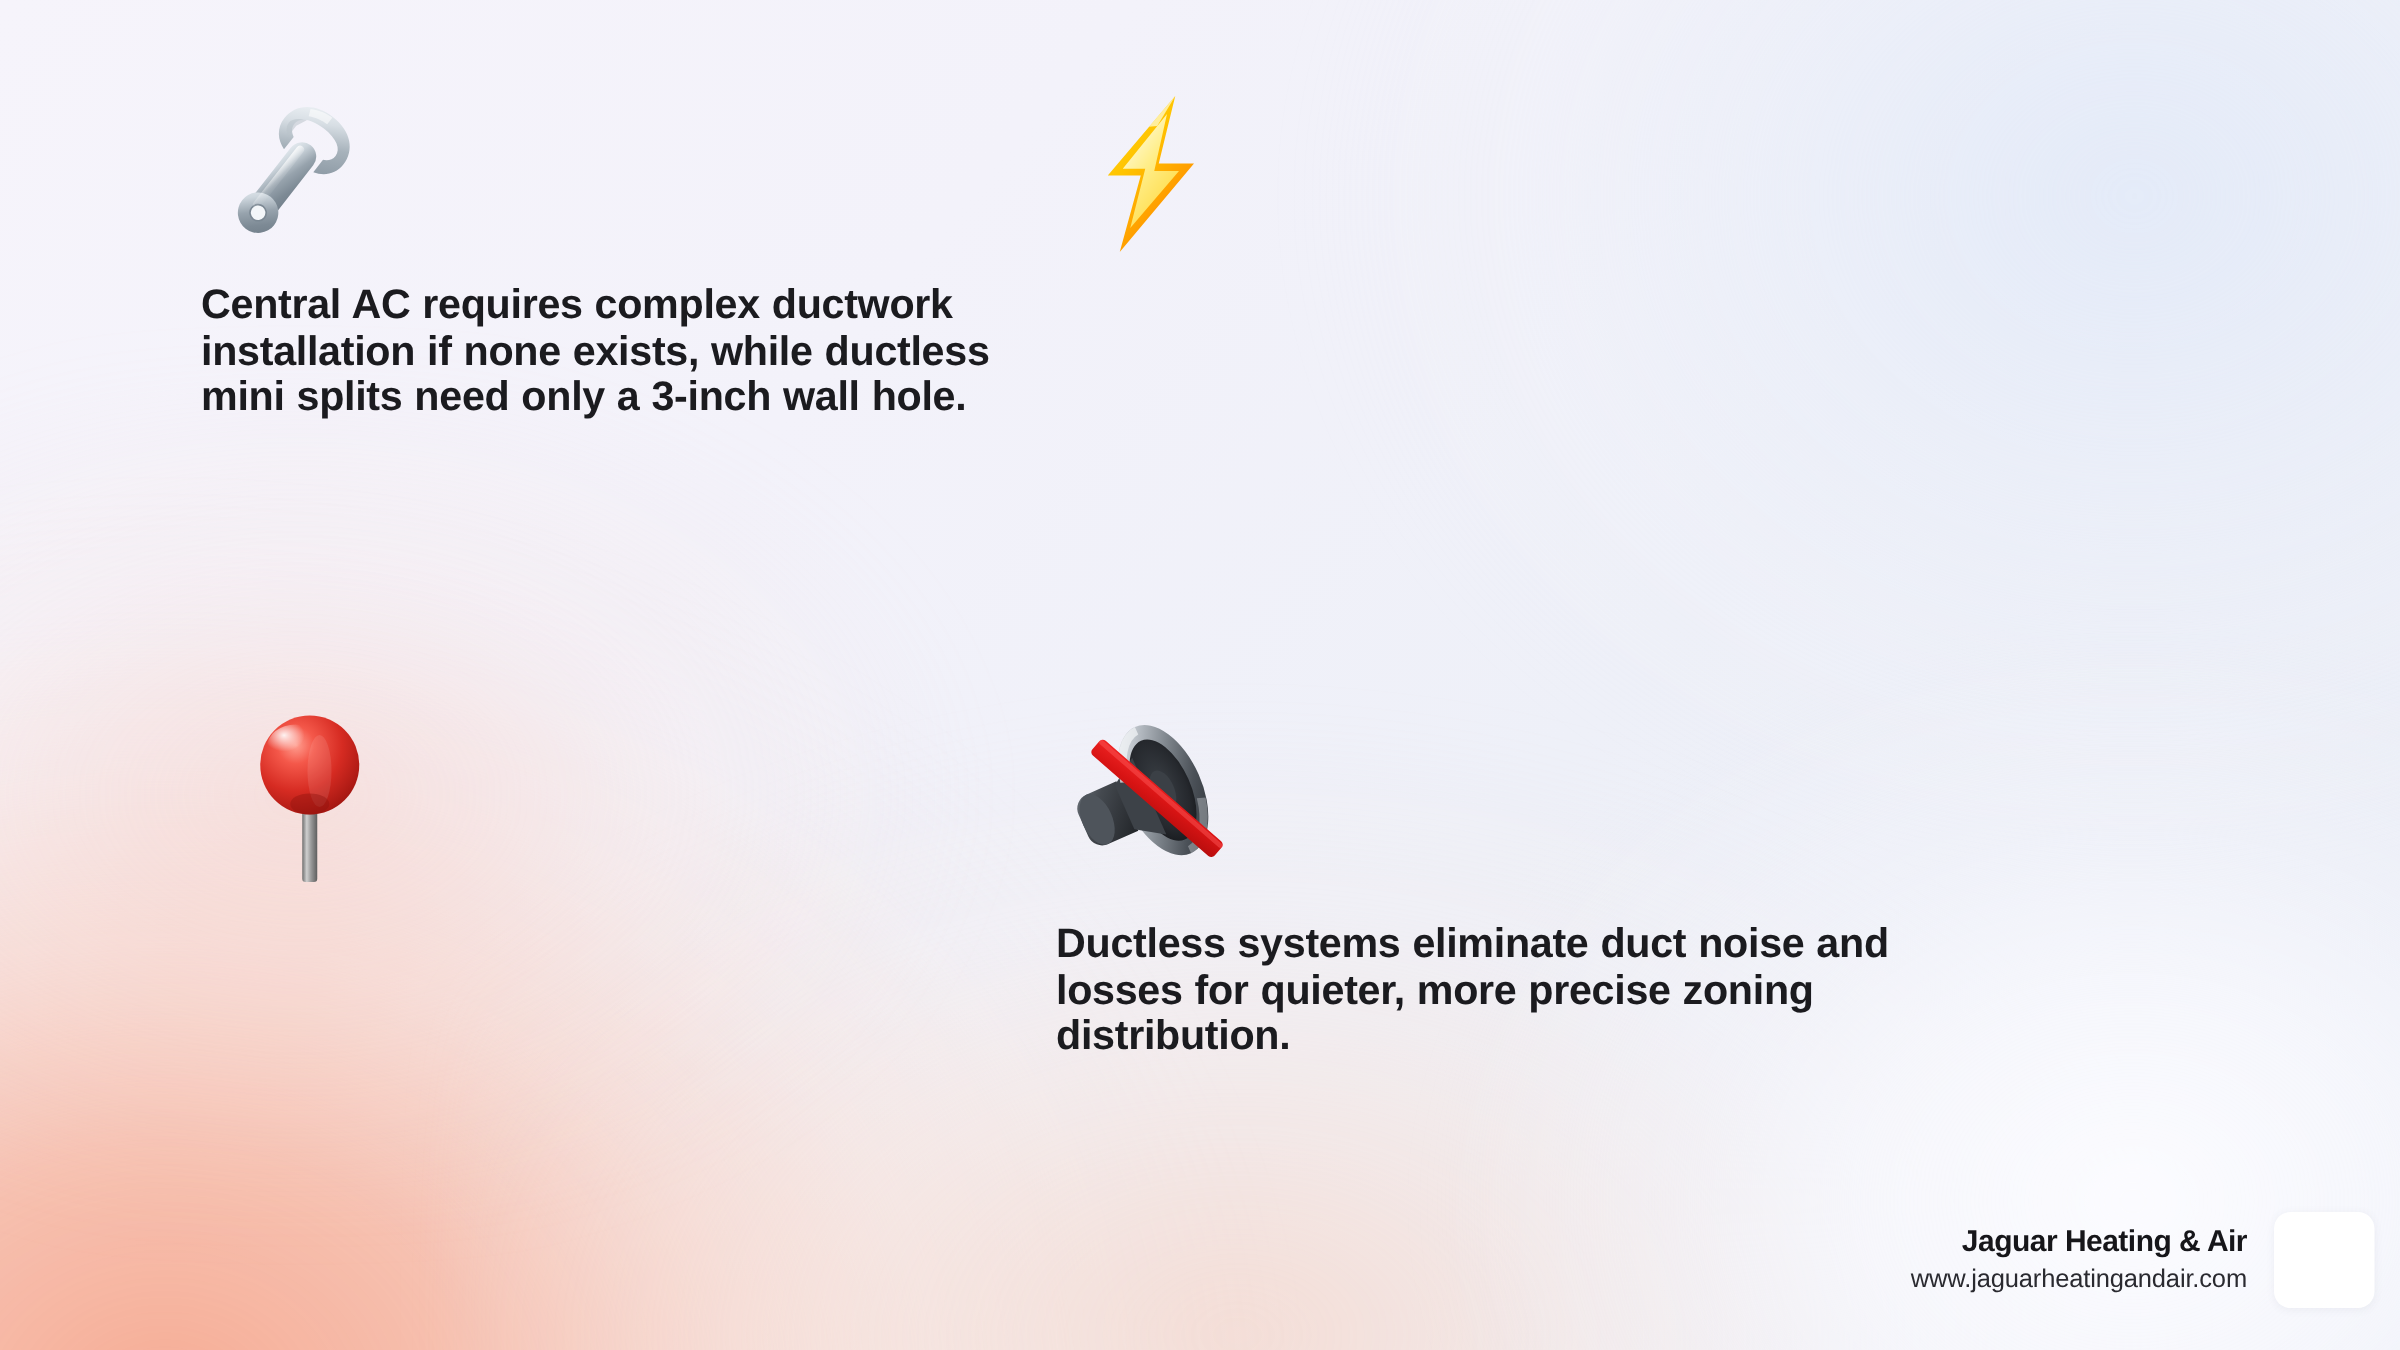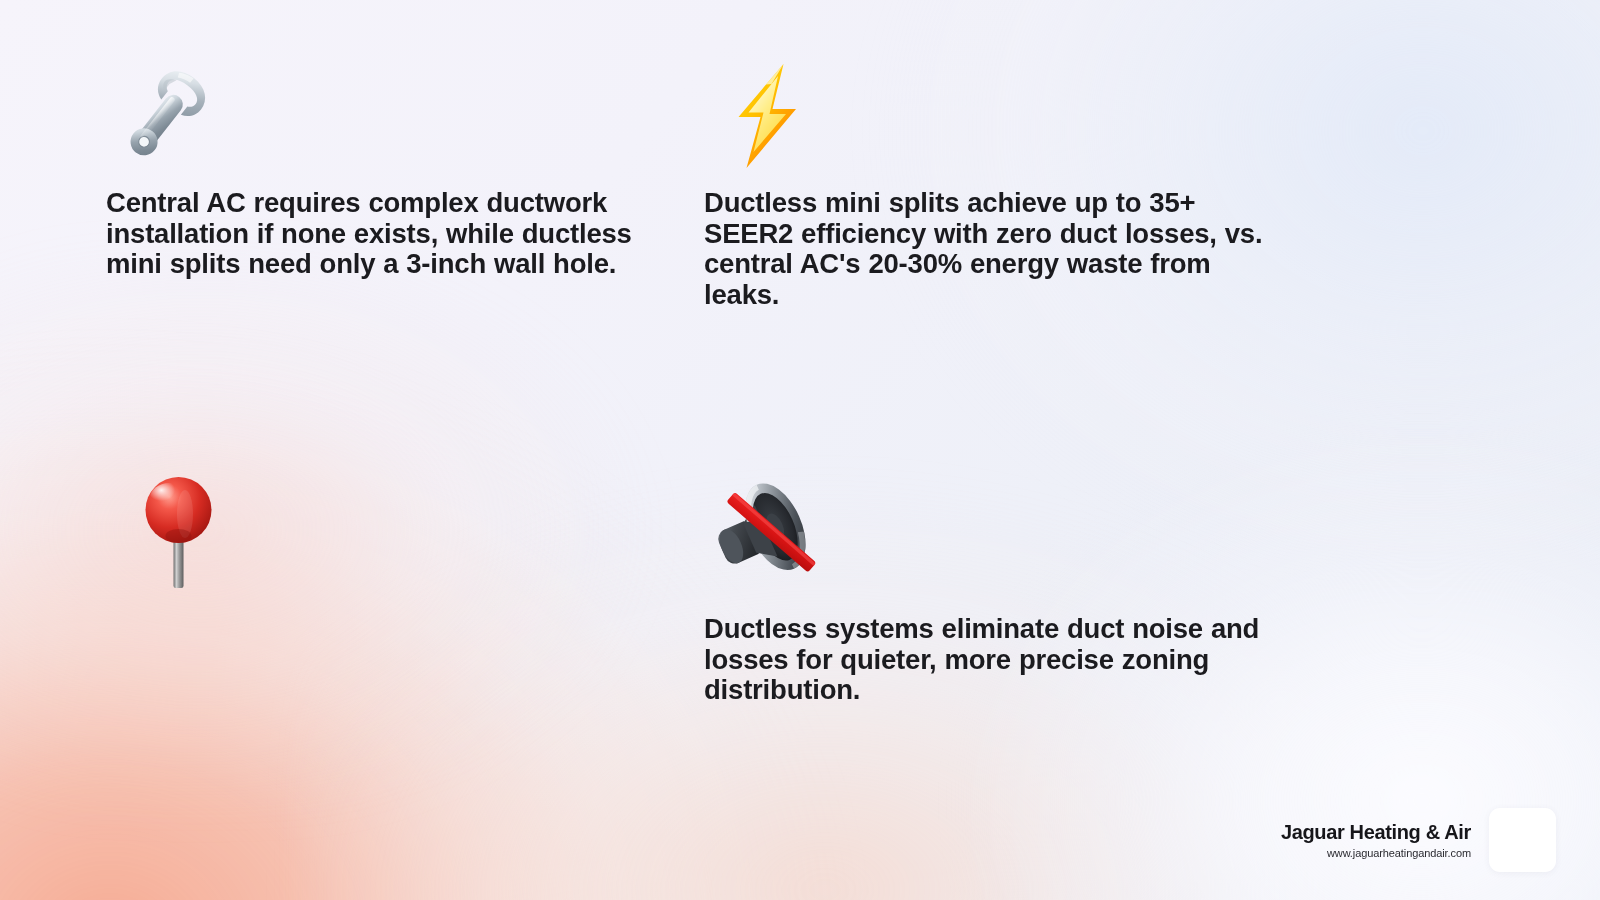--- a/index.html
+++ b/index.html
@@ -131,20 +131,21 @@
   }
   .cell.col-right { padding-left:0; margin-left:-94px; }
   .cell.col-right .cell-inner { margin-left:0; }
 
   .cell-inner {
     width:570px;
     display:flex;
     flex-direction:column;
     justify-content:flex-start;
     height:100%;
+    margin-left:28px;
   }
 
   .icon-slot {
     height:150px;
     display:flex;
     align-items:flex-start;
     padding-top:18px;
   }
 
   .emoji {
@@ -165,42 +166,42 @@
 
   .cell.q3 .cell-text,
   .cell.q4 .cell-text { margin-top:6px; }
 
   
   .cell.q2 .cell-text { max-width:566px; }
 
   
   #branding {
     position:absolute;
-    right:44px;
+    right:17px;
     bottom:28px;
     display:flex;
     align-items:center;
     gap:18px;
   }
   #brand-text {
     text-align:right;
     display:flex;
     flex-direction:column;
     align-items:flex-end;
     gap:3px;
   }
   #brand-name {
     font-size:20px;
     font-weight:700;
     letter-spacing:-0.35px;
     color:#16161a;
     white-space:nowrap;
   }
   #brand-url {
-    font-size:11px;
+    font-size:17px;
     font-weight:400;
     letter-spacing:-0.1px;
     color:#2a2a30;
     white-space:nowrap;
   }
   #brand-logo {
     width:67px;
     height:64px;
     border-radius:11px;
     background:#ffffff;
@@ -300,21 +301,20 @@
             </defs>
 
             <path d="M75.5 8 L30.5 61 L52.5 61 L38.5 112 L88 53 L64.5 53 Z" fill="url(#bolt-g)"></path>
 
             <path d="M70 20 L40.5 56.5 L55.5 56.5 L45.5 96 L78 58 L61.5 58 Z" fill="url(#bolt-core)"></path>
 
             <path d="M75.5 8 L58 28.5 L63.5 28 Z" fill="#fff7c4" opacity="0.8"></path>
           </svg>
         </span>
       </div>
-      <div class="cell-text">Ductless mini splits achieve up to 35+ SEER2 efficiency with zero duct losses, vs. central AC's 20-30% energy waste from leaks.</div>
     </div>
   </div>
 
   <div class="cell q3 col-left">
     <div class="cell-inner">
       <div class="icon-slot" style="padding-top:12px; padding-left:22px;">
         <span class="emoji">
           <svg width="104" height="122" viewBox="0 0 104 122" aria-hidden="true">
             <defs>
               <radialGradient id="pin-ball" cx="0.36" cy="0.3" r="0.78">

